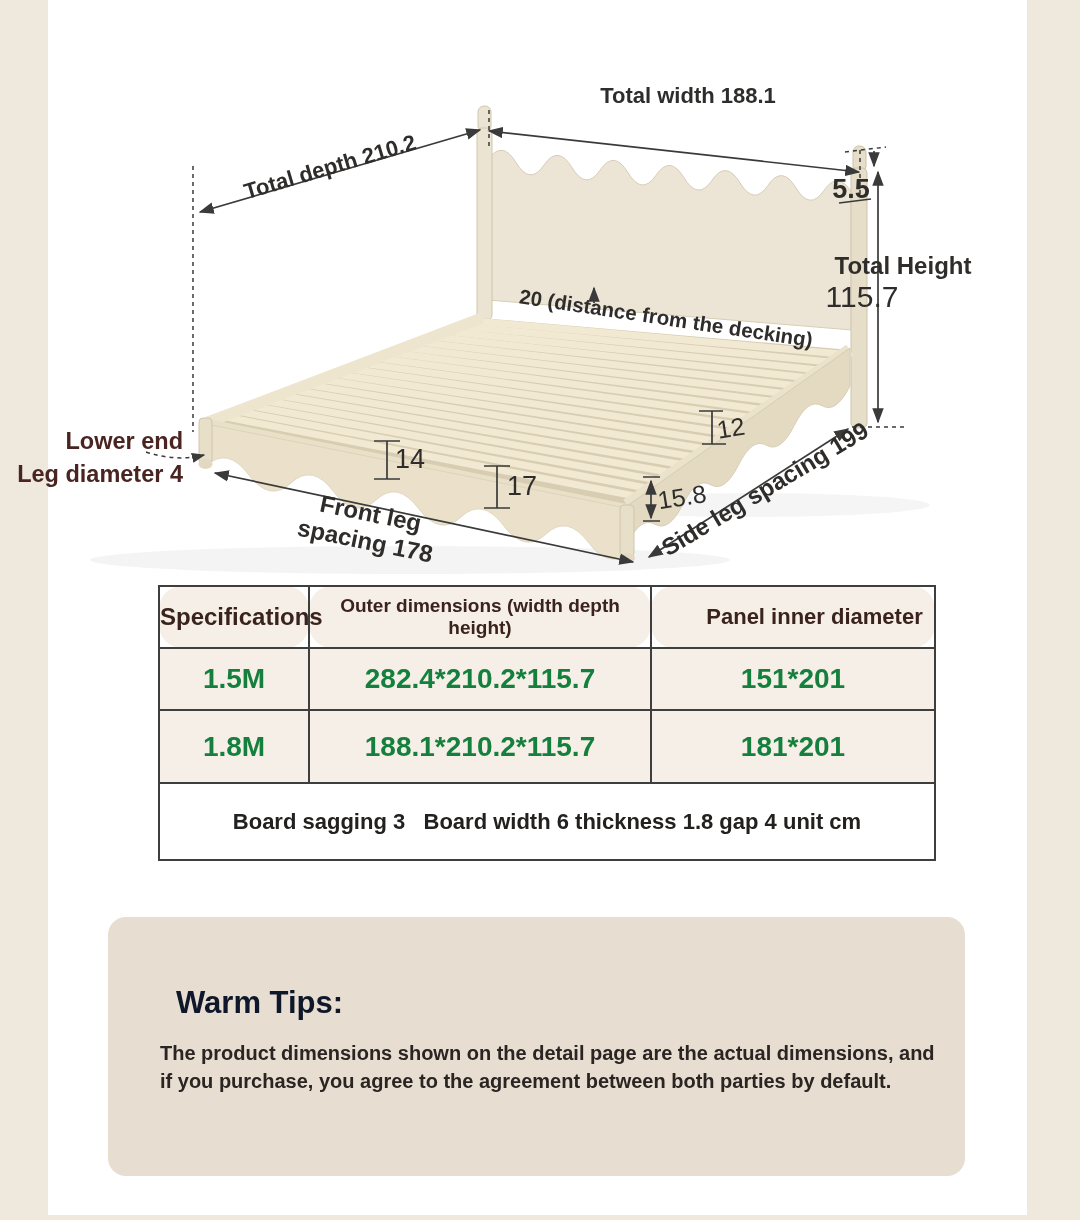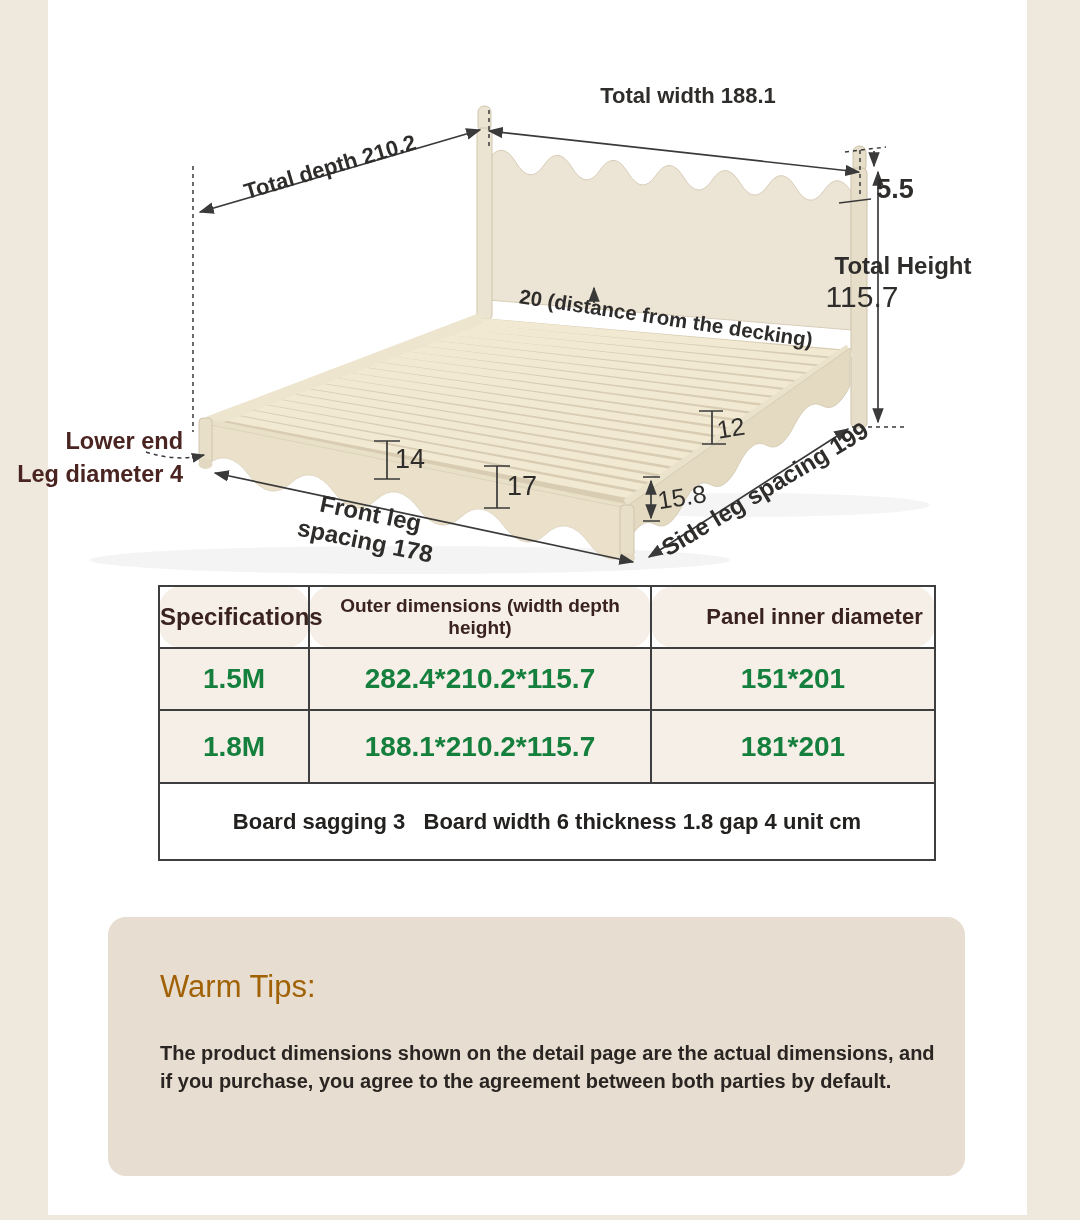--- a/index.html
+++ b/index.html
@@ -24,21 +24,21 @@
   tr.hrow .h2{font-size:19px;}
   tr.hrow .h3{font-size:22px;padding-left:43px;}
   tr.drow{height:62px;background:#f6efe7;}
   tr.drow td{font-size:28px;font-weight:700;color:#15803d;}
   tr.drow2{height:73px;}
   tr.frow{height:77px;background:#ffffff;}
   tr.frow td{font-size:22px;font-weight:700;color:#23211f;white-space:pre-wrap;}
   
   .tips{position:absolute;left:108px;top:917px;width:857px;height:259px;background:#e7ddd0;
         border-radius:18px;}
-  .tips h2{margin:0;position:absolute;left:52px;top:52px;font-size:31px;font-weight:400;color:#a16207;}
+  .tips h2{margin:16px;position:absolute;left:52px;top:52px;font-size:31px;font-weight:700;color:#0f172a;}
   .tips p{margin:0;position:absolute;left:52px;top:122px;width:780px;font-size:20px;
           font-weight:700;color:#2a2522;line-height:1.42;}
 </style>
 </head>
 <body>
 
 <div class="page">
   <div class="content-bg"></div>
 
   <section class="diagram">
@@ -120,21 +120,21 @@
         <line x1="860" y1="150" x2="860" y2="198"></line>
         <line x1="845" y1="152" x2="886" y2="147"></line>
         <line x1="193" y1="166" x2="193" y2="432"></line>
         <line x1="852" y1="427" x2="908" y2="427"></line>
         <path d="M146,452 Q176,462 204,455" marker-end="url(#ah)"></path>
       </g>
     </svg>
 
     <div class="dlabel" style="left:688px;top:96px;font-size:22px;">Total width 188.1</div>
     <div class="dlabel" style="left:330px;top:167px;font-size:22px;transform:translate(-50%,-50%) rotate(-16.5deg);">Total depth 210.2</div>
-    <div class="dlabel" style="left:851px;top:190px;font-size:27px;margin-left:44px;">5.5</div>
+    <div class="dlabel" style="left:851px;top:190px;font-size:27px;">5.5</div>
     <div class="dlabel" style="left:903px;top:266px;font-size:24px;">Total Height</div>
     <div class="dlabel" style="left:862px;top:297px;font-size:30px;font-weight:400;">115.7</div>
     <div class="dlabel" style="left:666px;top:318px;font-size:20.5px;transform:translate(-50%,-50%) rotate(8.5deg);">20 (distance from the decking)</div>
     <div class="dlabel maroon" style="left:183px;top:442px;font-size:23.5px;">Lower end</div>
     <div class="dlabel maroon" style="left:183px;top:475px;font-size:23.5px;">Leg diameter 4</div>
     <div class="dlabel" style="left:410px;top:460px;font-size:27px;font-weight:500;">14</div>
     <div class="dlabel" style="left:522px;top:487px;font-size:27px;font-weight:500;">17</div>
     <div class="dlabel" style="left:731px;top:428px;font-size:25px;font-weight:500;transform:translate(-50%,-50%) rotate(-9deg);">12</div>
     <div class="dlabel" style="left:682px;top:497px;font-size:25px;font-weight:500;transform:translate(-50%,-50%) rotate(-9deg);">15.8</div>
     <div class="dlabel center" style="left:368px;top:527px;font-size:24px;transform:translate(-50%,-50%) rotate(11.5deg);">

